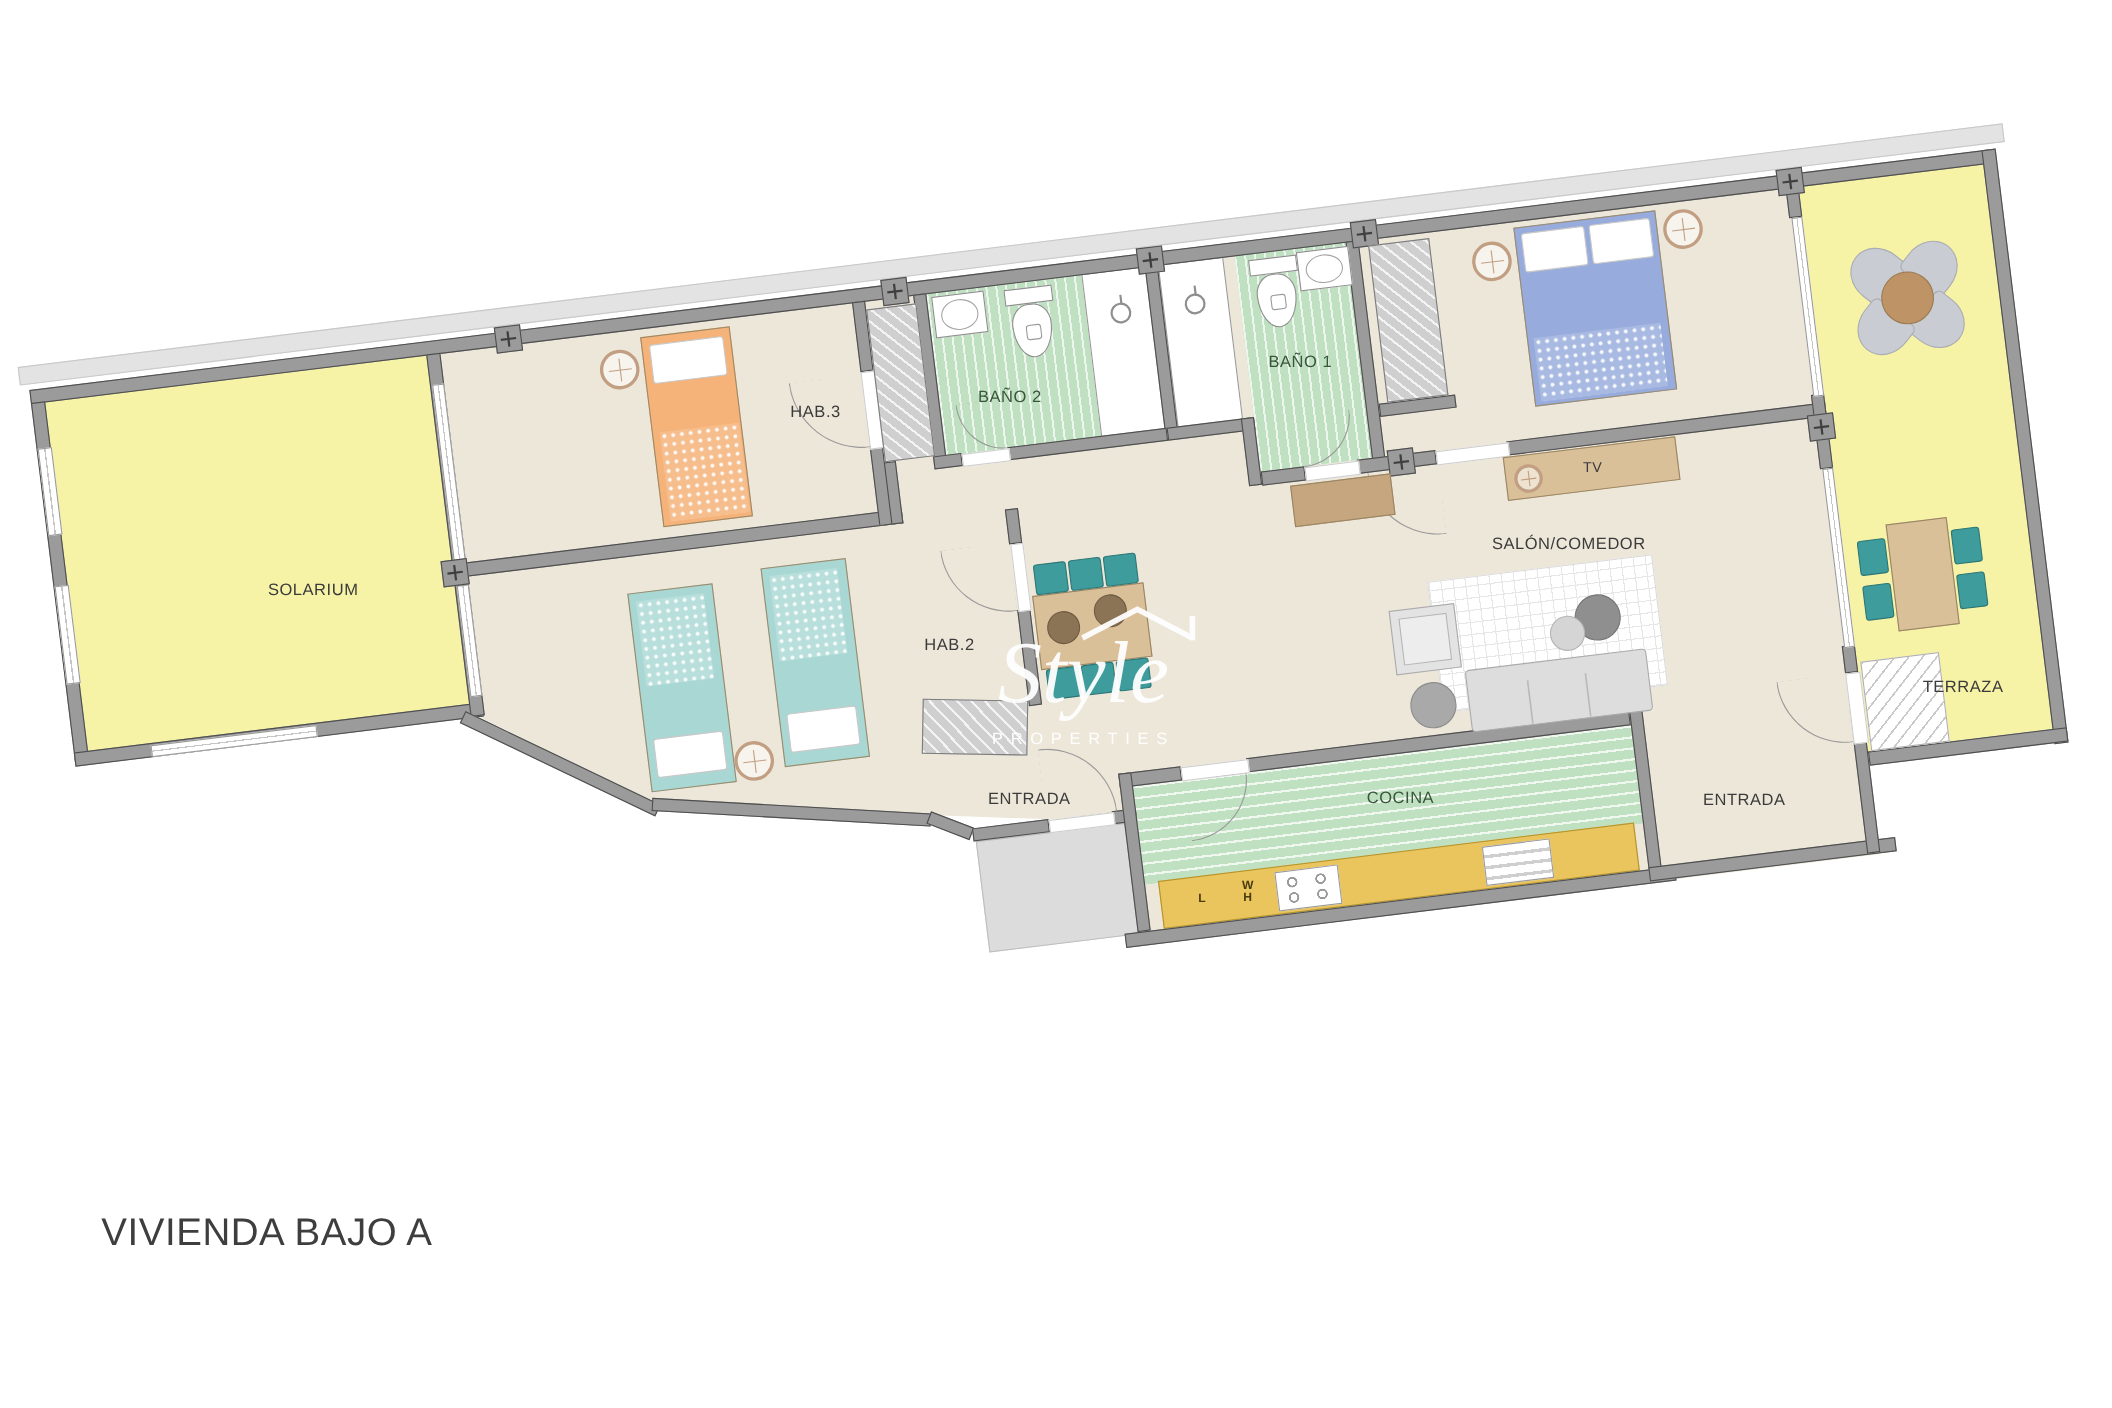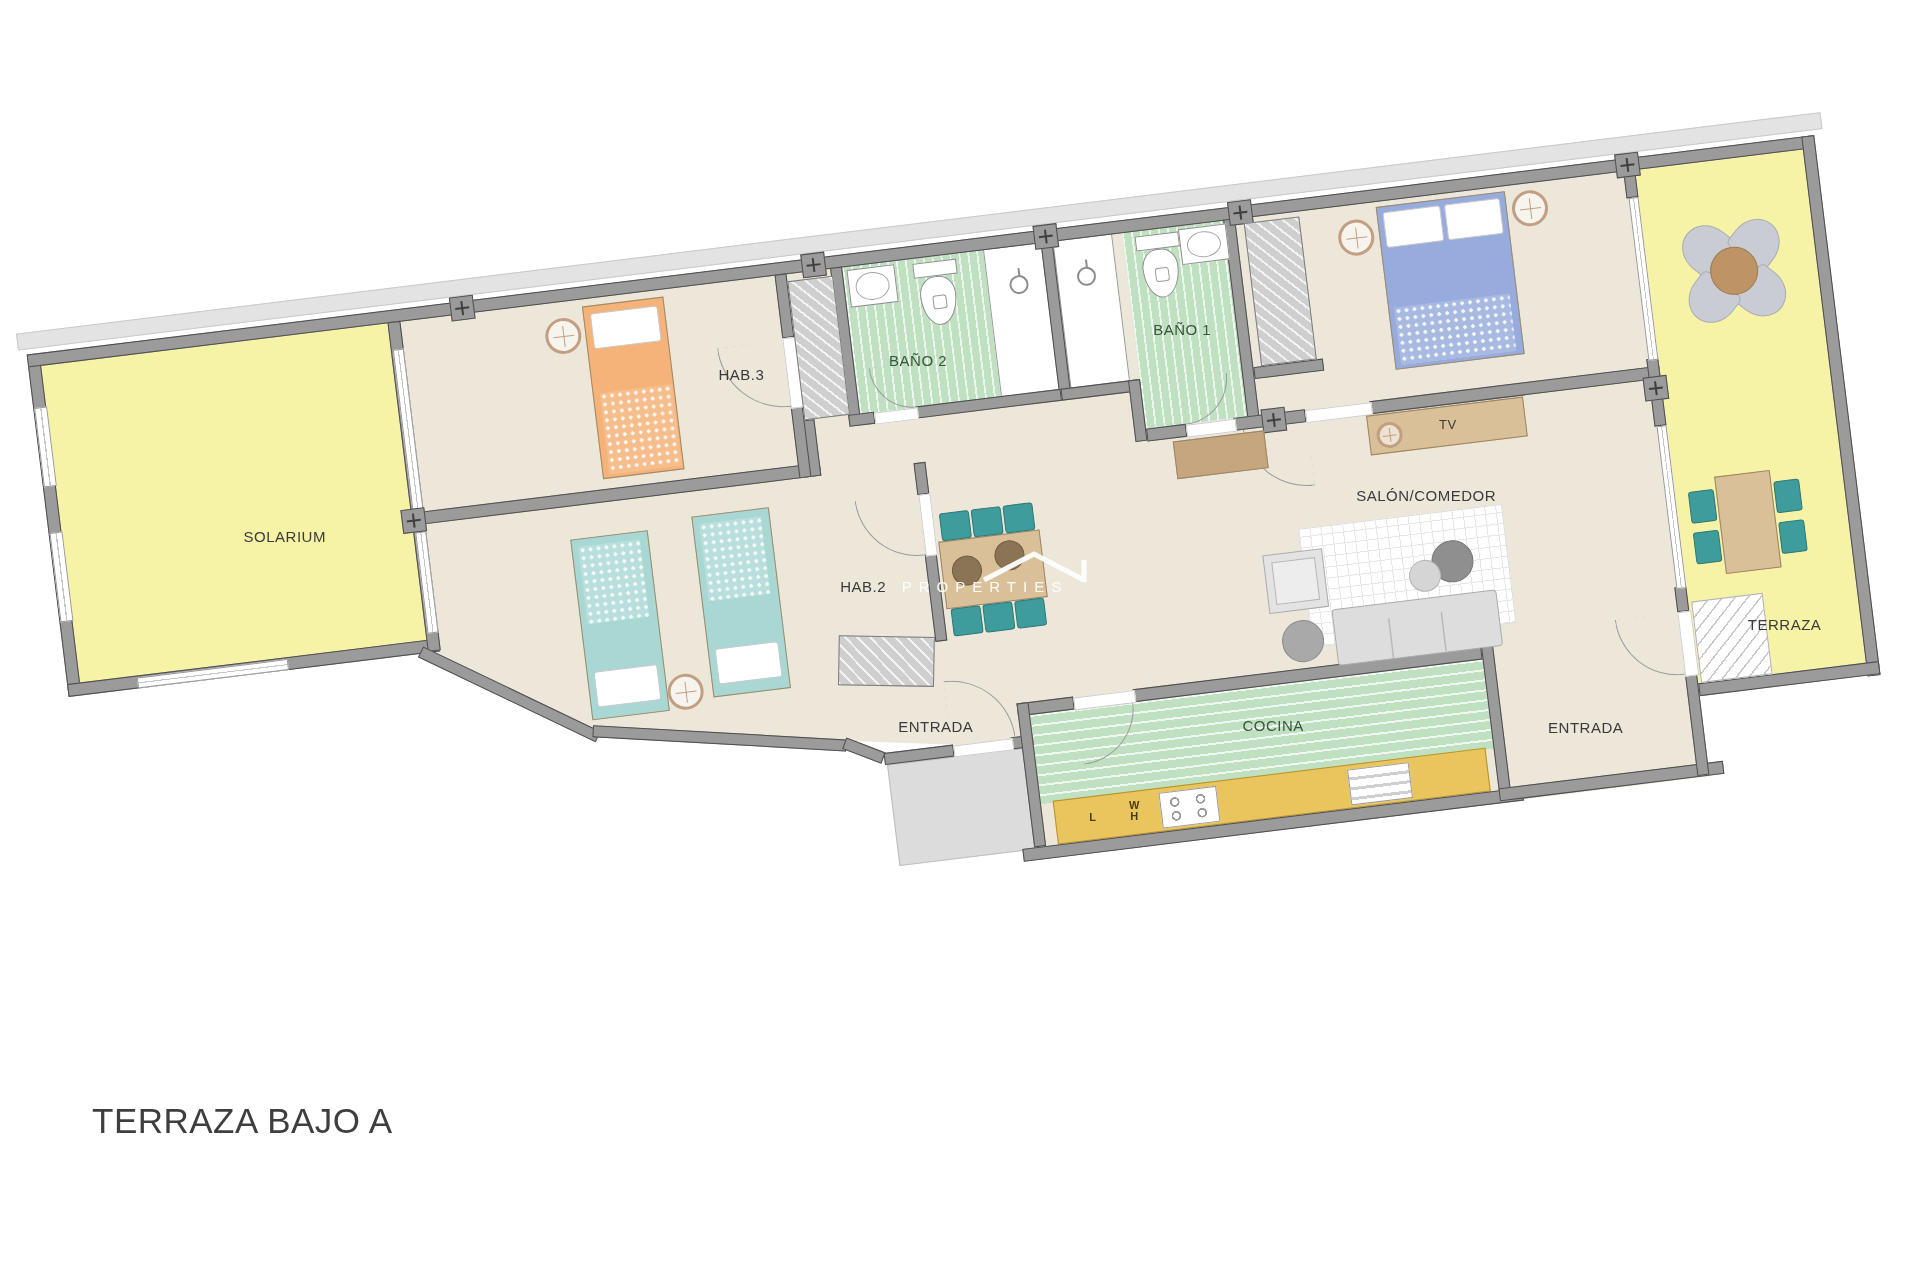--- a/index.html
+++ b/index.html
@@ -73,21 +73,21 @@
   .ksink{position:absolute;background:#fff;border:1px solid #9a9a9a;
         background-image:repeating-linear-gradient(180deg,transparent 0 7px,#cfcfcf 7px 10px)}
   .petal{position:absolute;width:46px;height:42px;background:#C9CCD2;border:1px solid #A9ACB4;
         border-radius:50% 50% 6px 6px/62% 62% 6px 6px}
   .stairs{position:absolute;background-color:#fff;border:1px solid #b0b0b0;
         background-image:repeating-linear-gradient(135deg,#c9c9c9 0 1.5px,transparent 1.5px 10px)}
   .title{position:absolute;left:92px;top:1096px;font-size:35px;color:#3E3E3E;line-height:49px;
         letter-spacing:.5px;font-weight:500}
   .wm{position:absolute;left:830px;top:548px;width:310px;color:#fff;text-align:center;opacity:.95}
   .wm .brand{font-family:"Liberation Serif",serif;font-style:italic;font-size:80px;line-height:74px}
-  .wm .sub{font-size:15px;letter-spacing:7px;margin-top:4px}
+  .wm .sub{font-size:15px;letter-spacing:7px;margin-top:14px}
 </style>
 </head>
 <body>
 
 <div class="page">
   <div class="plan">
 
     <div class="band" style="left:-20px;top:-34px;width:1816px;height:15px"></div>
 
     <div class="floor" style="left:0;top:0;width:1650px;height:650px;
@@ -275,19 +275,20 @@
       <span>W</span><br>
       <span>H</span>
     </div>
   </div>
 
   <div class="wm">
     <svg width="130" height="36" viewBox="0 0 130 36" style="margin-bottom:-14px;margin-left:120px">
       <polyline points="4,32 54,6 104,32" fill="none" stroke="#ffffff" stroke-width="5"></polyline>
       <line x1="104" y1="12" x2="104" y2="34" stroke="#ffffff" stroke-width="5"></line>
     </svg>
+    <div class="brand">Style</div>
     <div class="sub">PROPERTIES</div>
   </div>
 
   <div class="title">
-    <div>TERRAZA BAJO A</div>
+    <div>VIVIENDA BAJO A</div>
   </div>
 </div>
 
 </body></html>

